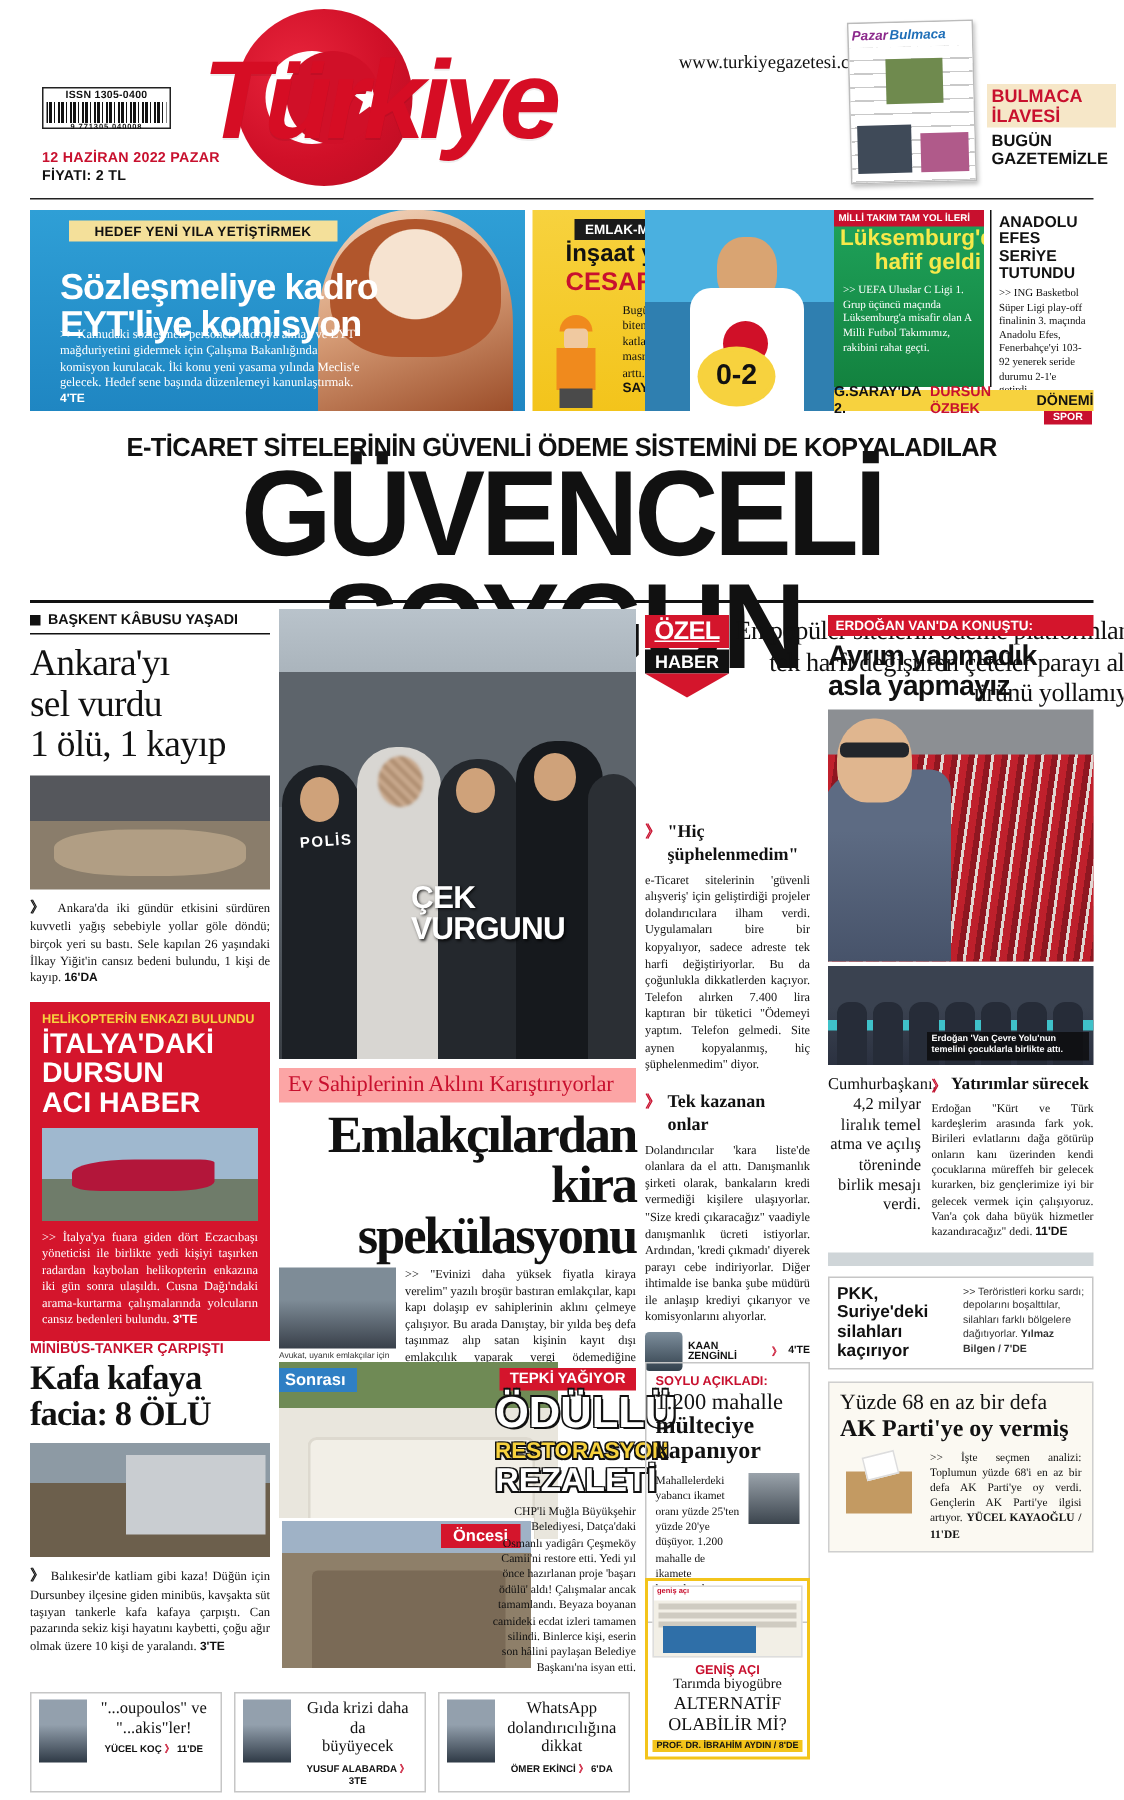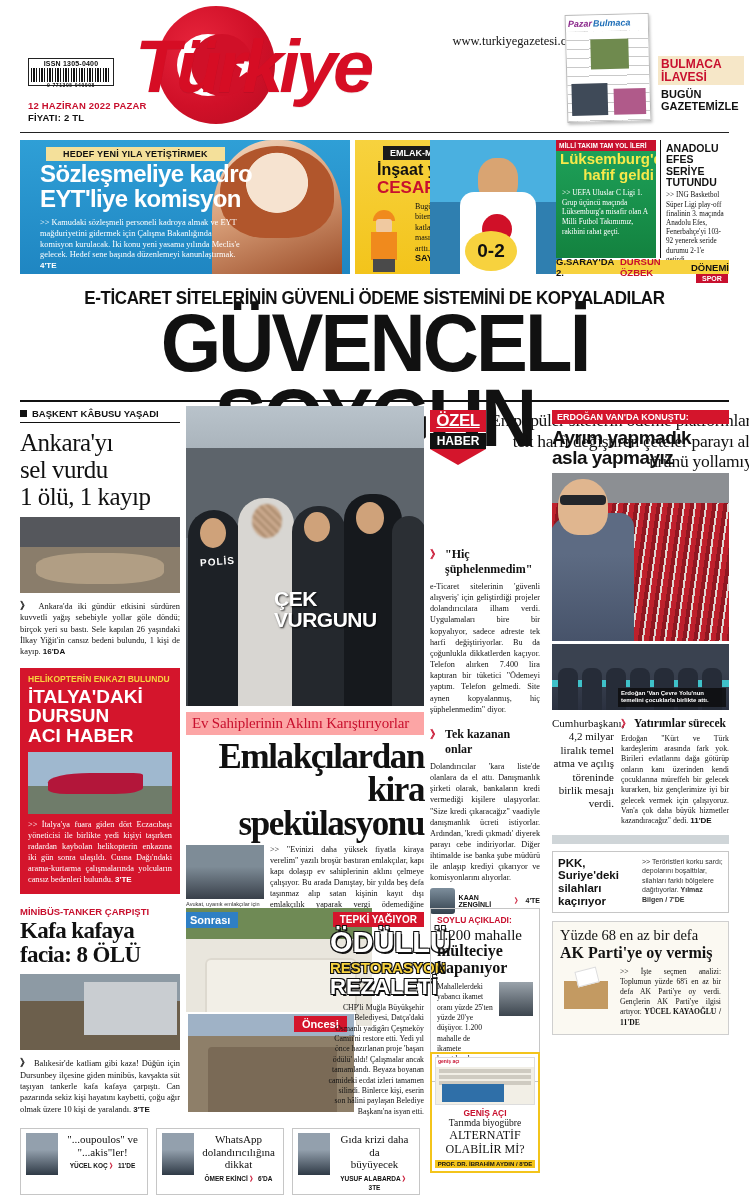--- a/index.html
+++ b/index.html
@@ -99,21 +99,21 @@
     position:absolute; left:0; top:0; width:330px; height:134px;
     background:linear-gradient(180deg,#2f9fd6 0%,#1f86c2 100%);
     overflow:hidden;
   }
   .ts-kicker {
     position:absolute; left:26px; top:7px; background:#f4e09a; color:#111;
     font-family:"Liberation Sans",sans-serif; font-size:9px; font-weight:bold;
     padding:2px 17px; letter-spacing:.2px;
   }
   .ts-head {
-    position:absolute; left:20px; top:22px; width:230px;
+    position:absolute; left:20px; top:40px; width:230px;
     font-family:"Liberation Sans",sans-serif; font-size:24px; font-weight:bold;
     color:#fff; line-height:1.03; letter-spacing:-0.6px;
   }
   .ts-body {
     position:absolute; left:20px; top:78px; width:200px;
     font-family:"Liberation Serif",serif; font-size:8.4px; color:#fff; line-height:1.28;
   }
   .ts-woman {
     position:absolute; right:8px; top:0; width:130px; height:134px;
     background:linear-gradient(160deg,#f3d9c2 0%,#d9a07a 45%,#9c4e2a 100%);
@@ -269,21 +269,21 @@
   }
   .redbox .rb-head {
     font-family:"Liberation Sans",sans-serif; font-size:19px; font-weight:bold; color:#fff;
     line-height:1.02; margin-top:3px;
   }
   .redbox .rb-body {
     font-family:"Liberation Serif",serif; font-size:8.3px; color:#fff; line-height:1.32; margin-top:6px; text-align:justify;
   }
   .redbox .ph { height:62px; }
 
-  .minikick { font-family:"Liberation Sans",sans-serif; font-size:9.5px; font-weight:bold; color:#c8102e; margin-top:12px; }
+  .minikick { font-family:"Liberation Sans",sans-serif; font-size:9.5px; font-weight:bold; color:#c8102e; }
   .l-head2 { font-family:"Liberation Serif",serif; font-size:23px; font-weight:bold; color:#111; line-height:1.06; margin-top:2px; letter-spacing:-0.6px;}
 
   
   .col-center { position:absolute; left:186px; top:406px; width:238px; }
   .big-photo {
     width:238px; height:300px; position:relative; overflow:hidden;
     background:linear-gradient(180deg,#9aa3ab 0%,#6b737b 45%,#3a3f45 100%);
   }
   .bp-sky{ position:absolute; inset:0 0 58% 0; background:linear-gradient(180deg,#b9c3cb,#8d979f); }
   .bp-van{ position:absolute; left:0; top:14%; width:100%; height:30%; background:#5d646b; }
@@ -870,36 +870,36 @@
         <div class="colm-by">
           <span>YÜCEL KOÇ</span>
           <span class="rr">》</span>
           <span>11'DE</span>
         </div>
       </div>
     </div>
     <div class="colm">
       <div class="colm-av"></div>
       <div class="colm-rt">
+        <div class="colm-t">Gıda krizi daha da</div>
+        <div class="colm-t">büyüyecek</div>
+        <div class="colm-by">
+          <span>YUSUF ALABARDA</span>
+          <span class="rr">》</span>
+          <span>3TE</span>
+        </div>
+      </div>
+    </div>
+    <div class="colm">
+      <div class="colm-av"></div>
+      <div class="colm-rt">
         <div class="colm-t">WhatsApp</div>
         <div class="colm-t">dolandırıcılığına dikkat</div>
         <div class="colm-by">
           <span>ÖMER EKİNCİ</span>
           <span class="rr">》</span>
           <span>6'DA</span>
         </div>
       </div>
     </div>
-    <div class="colm">
-      <div class="colm-av"></div>
-      <div class="colm-rt">
-        <div class="colm-t">Gıda krizi daha da</div>
-        <div class="colm-t">büyüyecek</div>
-        <div class="colm-by">
-          <span>YUSUF ALABARDA</span>
-          <span class="rr">》</span>
-          <span>3TE</span>
-        </div>
-      </div>
-    </div>
   </div>
 
 </div>
 
 </body></html>

